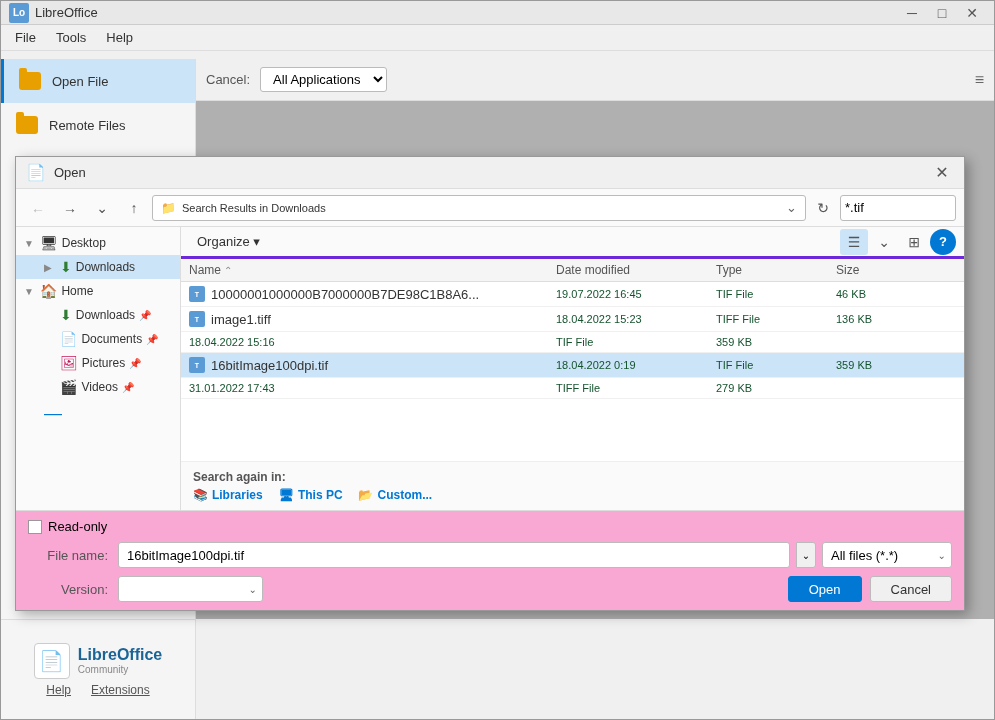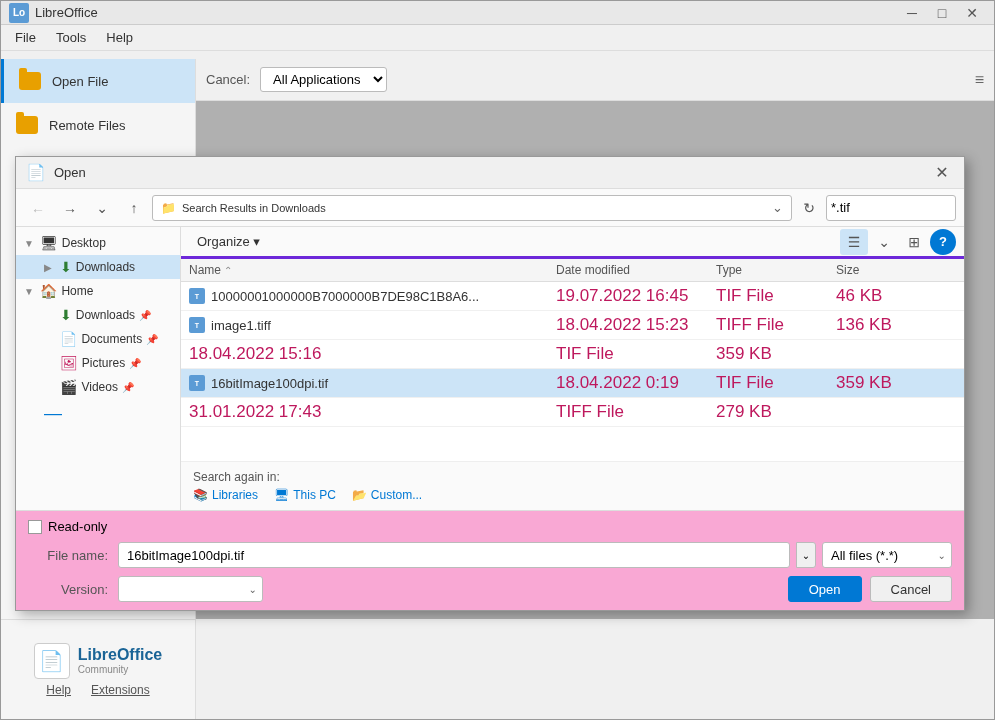--- a/index.html
+++ b/index.html
@@ -274,21 +274,21 @@
     .dialog-refresh-btn {
       width: 26px; height: 26px;
       display: flex; align-items: center; justify-content: center;
       cursor: pointer;
       border-radius: 3px;
       color: #555; font-size: 14px;
     }
 
     .dialog-search-box {
       height: 26px;
-      width: 130px;
+      width: 116px;
       border: 1px solid #bbb;
       border-radius: 3px;
       display: flex;
       align-items: center;
       background: white;
       padding: 0 4px;
     }
     .dialog-search-input {
       border: none;
       outline: none;
@@ -413,31 +413,32 @@
       color: #333;
     }
     .file-icon-tif {
       width: 16px; height: 16px;
       background: #5b9bd5;
       border-radius: 2px;
       display: flex; align-items: center; justify-content: center;
       font-size: 7px; color: white; font-weight: bold;
     }
     .file-cell {
-      font-size: 17px;
-      color: #be185d;
+      font-size: 11px;
+      color: #14532d;
     }
 
     
     .search-again {
       padding: 8px 12px;
       border-top: 1px solid #eee;
       background: #fafafa;
       font-size: 12px;
       color: #555;
+      font-weight: bold;
     }
     .search-again-label { margin-bottom: 4px; }
     .search-again-links {
       display: flex; gap: 16px; align-items: center;
     }
     .search-again-link {
       display: flex; align-items: center; gap: 4px;
       color: #0078d4; cursor: pointer; font-size: 12px;
       text-decoration: none;
     }

